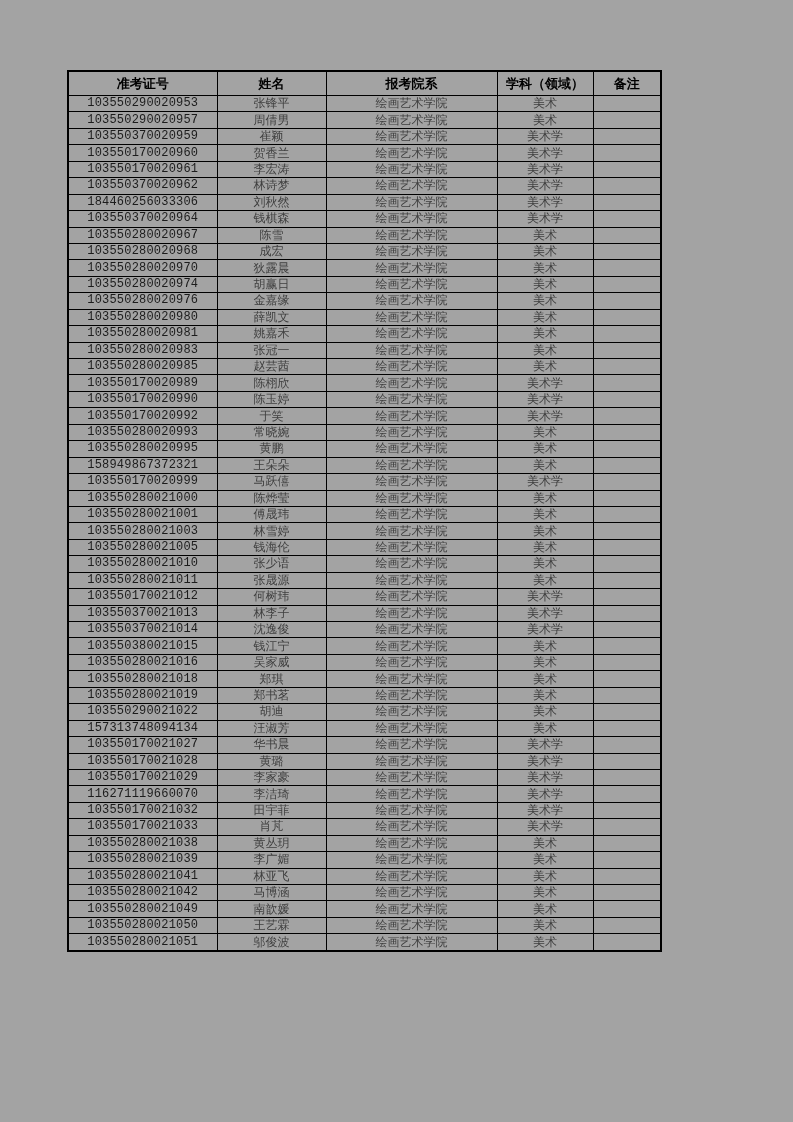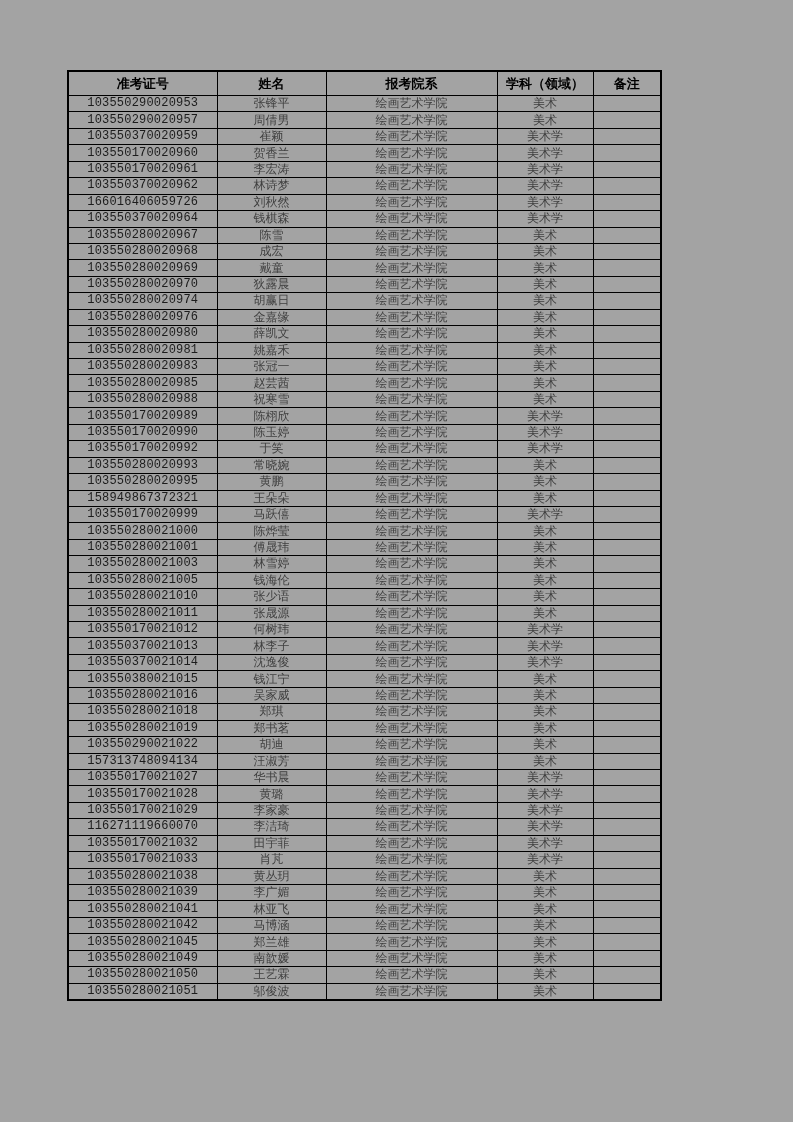--- a/index.html
+++ b/index.html
@@ -114,21 +114,21 @@
           <td class="cell-cn"></td>
         </tr>
         <tr>
           <td class="cell-num">103550370020962</td>
           <td class="cell-cn">林诗梦</td>
           <td class="cell-cn">绘画艺术学院</td>
           <td class="cell-cn">美术学</td>
           <td class="cell-cn"></td>
         </tr>
         <tr>
-          <td class="cell-num">166016406059726</td>
+          <td class="cell-num">184460256033306</td>
           <td class="cell-cn">刘秋然</td>
           <td class="cell-cn">绘画艺术学院</td>
           <td class="cell-cn">美术学</td>
           <td class="cell-cn"></td>
         </tr>
         <tr>
           <td class="cell-num">103550370020964</td>
           <td class="cell-cn">钱棋森</td>
           <td class="cell-cn">绘画艺术学院</td>
           <td class="cell-cn">美术学</td>
@@ -142,27 +142,20 @@
           <td class="cell-cn"></td>
         </tr>
         <tr>
           <td class="cell-num">103550280020968</td>
           <td class="cell-cn">成宏</td>
           <td class="cell-cn">绘画艺术学院</td>
           <td class="cell-cn">美术</td>
           <td class="cell-cn"></td>
         </tr>
         <tr>
-          <td class="cell-num">103550280020969</td>
-          <td class="cell-cn">戴童</td>
-          <td class="cell-cn">绘画艺术学院</td>
-          <td class="cell-cn">美术</td>
-          <td class="cell-cn"></td>
-        </tr>
-        <tr>
           <td class="cell-num">103550280020970</td>
           <td class="cell-cn">狄露晨</td>
           <td class="cell-cn">绘画艺术学院</td>
           <td class="cell-cn">美术</td>
           <td class="cell-cn"></td>
         </tr>
         <tr>
           <td class="cell-num">103550280020974</td>
           <td class="cell-cn">胡赢日</td>
           <td class="cell-cn">绘画艺术学院</td>
@@ -198,27 +191,20 @@
           <td class="cell-cn"></td>
         </tr>
         <tr>
           <td class="cell-num">103550280020985</td>
           <td class="cell-cn">赵芸茜</td>
           <td class="cell-cn">绘画艺术学院</td>
           <td class="cell-cn">美术</td>
           <td class="cell-cn"></td>
         </tr>
         <tr>
-          <td class="cell-num">103550280020988</td>
-          <td class="cell-cn">祝寒雪</td>
-          <td class="cell-cn">绘画艺术学院</td>
-          <td class="cell-cn">美术</td>
-          <td class="cell-cn"></td>
-        </tr>
-        <tr>
           <td class="cell-num">103550170020989</td>
           <td class="cell-cn">陈栩欣</td>
           <td class="cell-cn">绘画艺术学院</td>
           <td class="cell-cn">美术学</td>
           <td class="cell-cn"></td>
         </tr>
         <tr>
           <td class="cell-num">103550170020990</td>
           <td class="cell-cn">陈玉婷</td>
           <td class="cell-cn">绘画艺术学院</td>
@@ -424,27 +410,20 @@
         <tr>
           <td class="cell-num">103550280021041</td>
           <td class="cell-cn">林亚飞</td>
           <td class="cell-cn">绘画艺术学院</td>
           <td class="cell-cn">美术</td>
           <td class="cell-cn"></td>
         </tr>
         <tr>
           <td class="cell-num">103550280021042</td>
           <td class="cell-cn">马博涵</td>
-          <td class="cell-cn">绘画艺术学院</td>
-          <td class="cell-cn">美术</td>
-          <td class="cell-cn"></td>
-        </tr>
-        <tr>
-          <td class="cell-num">103550280021045</td>
-          <td class="cell-cn">郑兰雄</td>
           <td class="cell-cn">绘画艺术学院</td>
           <td class="cell-cn">美术</td>
           <td class="cell-cn"></td>
         </tr>
         <tr>
           <td class="cell-num">103550280021049</td>
           <td class="cell-cn">南歆媛</td>
           <td class="cell-cn">绘画艺术学院</td>
           <td class="cell-cn">美术</td>
           <td class="cell-cn"></td>

